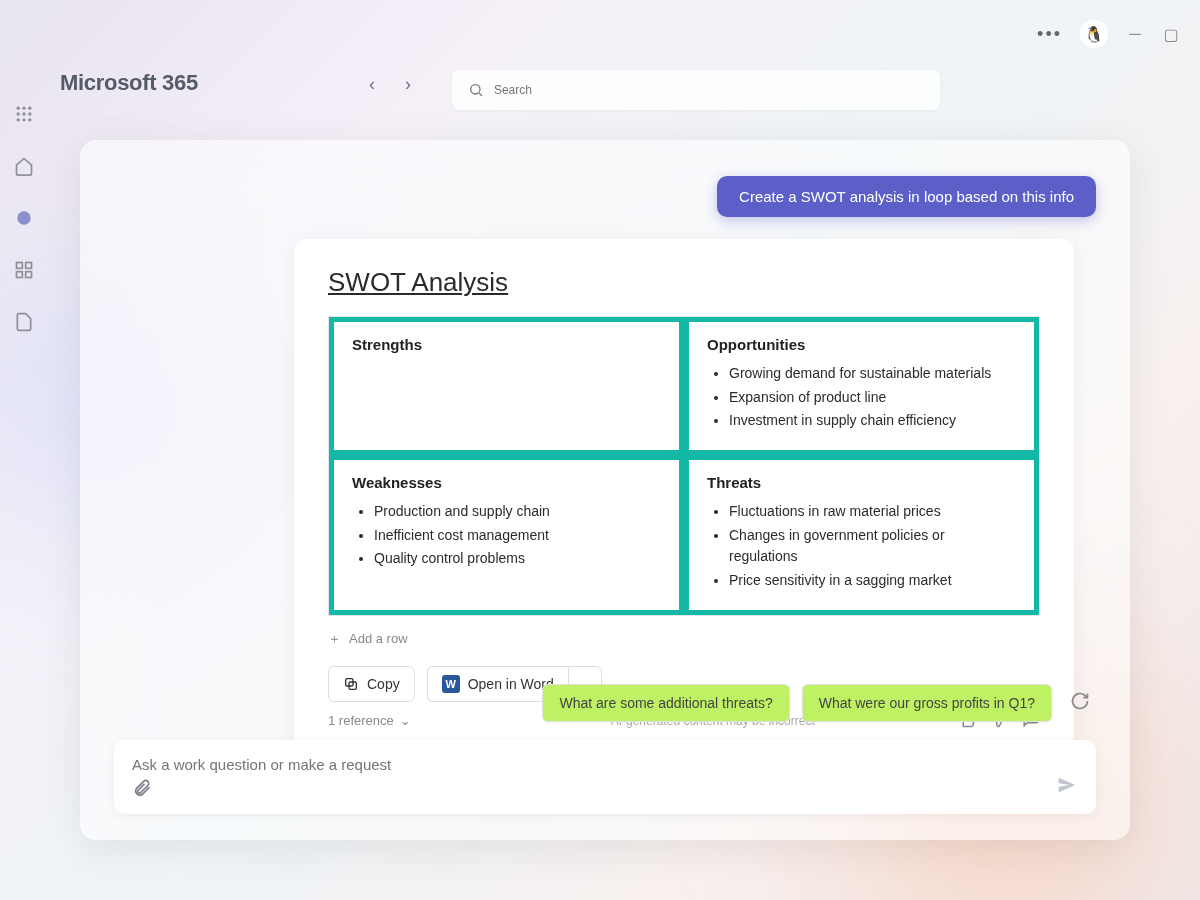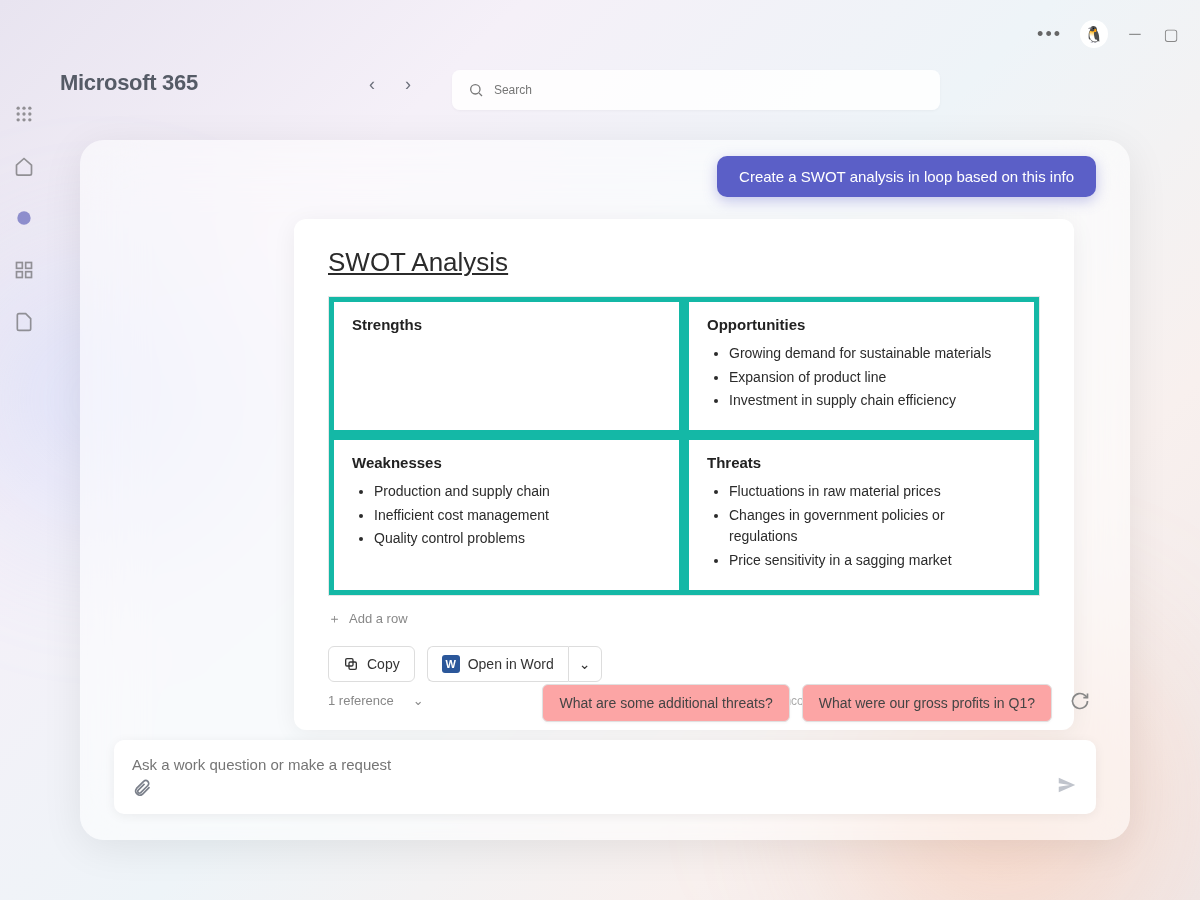--- a/index.html
+++ b/index.html
@@ -85,24 +85,24 @@
   .searchbox svg { width:16px; height:16px; flex-shrink:0; }
   .searchbox input {
     border: none; background: transparent; outline: none;
     font-size: 12px; color: #b91c1c; flex:1;
   }
   .main-panel {
     position: absolute;
     left: 80px; top: 140px; right: 70px; bottom: 60px;
     background: rgba(255,255,255,0.55);
     backdrop-filter: blur(30px);
-    border-radius: 24px;
+    border-radius: 16px;
     box-shadow: 0 8px 40px rgba(0,0,0,0.08);
     z-index: 3;
-    padding: 16px 34px;
+    padding: 36px 34px;
     display: flex; flex-direction: column;
   }
   .user-msg {
     align-self: flex-end;
     background: #5b5fc7;
     color: #fff;
     padding: 12px 22px;
     border-radius: 10px;
     font-size: 15px;
     margin-bottom: 22px;
@@ -144,32 +144,32 @@
   }
   .action-btn svg { width:16px; height:16px; }
   .split-btn { display:flex; }
   .split-btn .main { border-radius: 6px 0 0 6px; border-right:none;}
   .split-btn .chev { border-radius: 0 6px 6px 0; padding: 8px 10px;}
   .word-icon { width:18px; height:18px; background:#2b579a; border-radius:3px; display:flex; align-items:center; justify-content:center; color:#fff; font-size:11px; font-weight:700; }
   .card-footer {
     display:flex; align-items:center; justify-content:space-between;
     margin-top: 6px;
   }
-  .refs { font-size:13px; color:#888; display:flex; align-items:center; gap:19px; cursor:pointer;}
+  .refs { font-size:13px; color:#888; display:flex; align-items:center; gap:6px; cursor:pointer;}
   .disclaimer { font-size:12px; color:#aaa; margin-right: auto; margin-left: 200px;}
   .feedback { display:flex; gap:14px; color:#888; }
   .feedback .fb-btn { cursor:pointer; }
   .feedback svg { width:18px; height:18px; }
   .suggest-row {
     position: absolute;
     bottom: 118px; right: 34px;
     display:flex; gap:12px; align-items:center;
   }
   .suggest-chip {
-    background:#fca5a5; border:1px solid #e0e0e0; border-radius:6px;
+    background:#bef264; border:1px solid #e0e0e0; border-radius:6px;
     padding:10px 16px; font-size:14px; color:#444; cursor:pointer;
     box-shadow: 0 1px 3px rgba(0,0,0,0.04);
   }
   .refresh-btn { color:#888; cursor:pointer; padding:6px;}
   .refresh-btn svg{width:20px;height:20px;}
   .compose {
     position:absolute;
     left: 34px; right: 34px; bottom: 26px;
     background:#fff; border-radius:10px;
     box-shadow: 0 2px 12px rgba(0,0,0,0.06);

